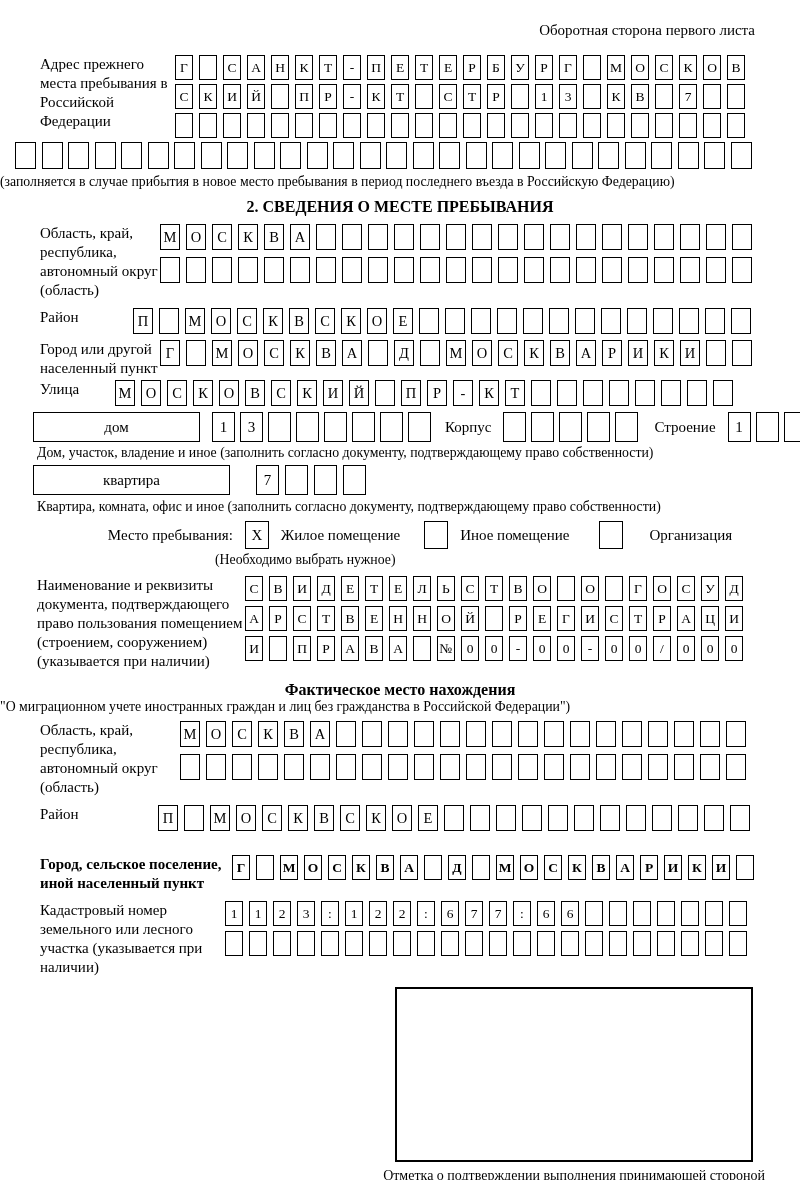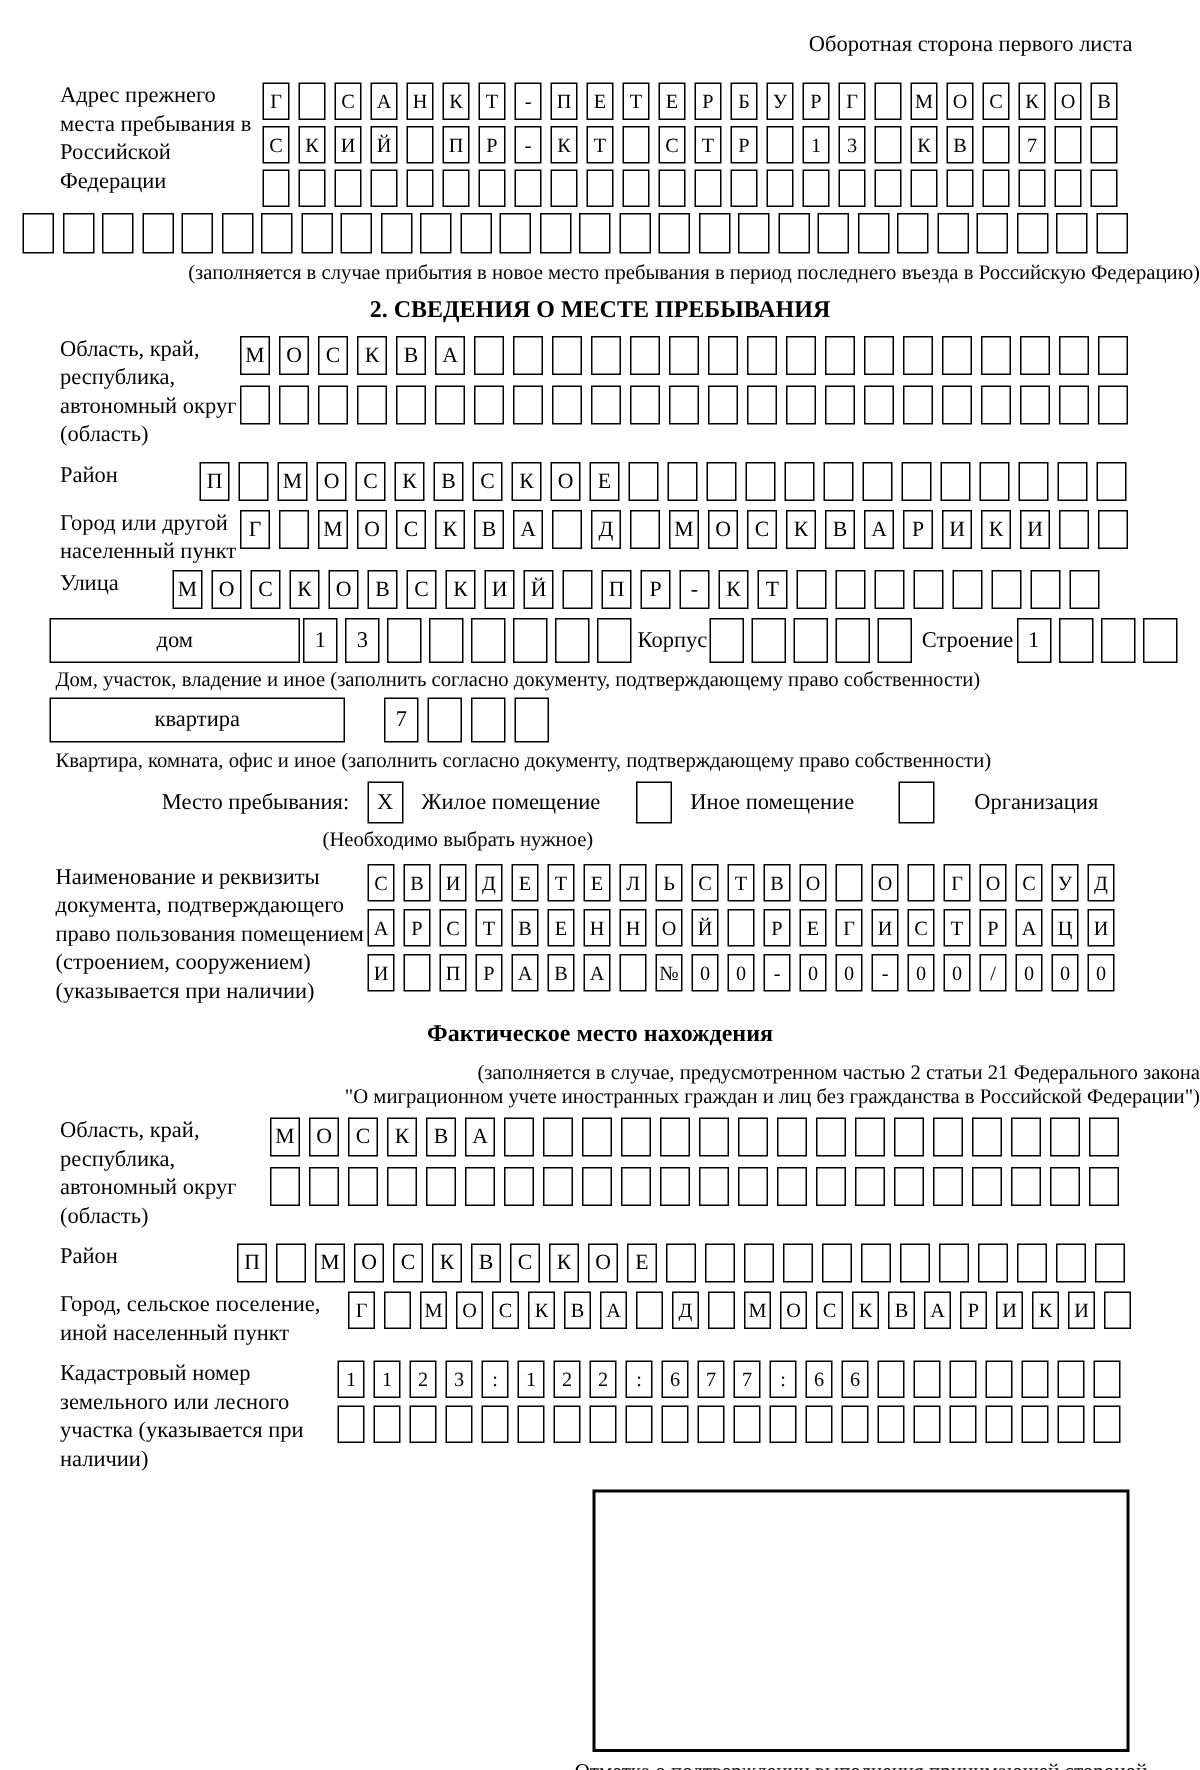--- a/index.html
+++ b/index.html
@@ -18,21 +18,21 @@
     width:20px; height:26px; border:1.6px solid #000; flex:none;
     display:flex; align-items:center; justify-content:center;
     font-size:14.5px; background:#fff;
   }
   .cells-sm { gap:6px; }
   .cells-sm .cell { width:18px; height:25px; font-size:13.5px; }
   .cells-md { gap:5.5px; }
   .cells-md .cell { width:21px; height:27px; }
   .cells-lg { gap:6px; }
   .cells-lg .cell { width:23px; height:30px; font-size:15px; }
-  .note { font-size:13.8px; text-align:right; }
+  .note { font-size:13.8px; text-align:left; }
   .sec-title { font-size:16px; font-weight:bold; text-align:center; }
   .wide-box {
     border:1.8px solid #000; height:30px; display:flex;
     align-items:center; justify-content:center; font-size:15px; flex:none;
   }
   .inline-row { display:flex; align-items:center; }
   .checkbox {
     width:24px; height:28px; border:1.6px solid #000; flex:none;
     display:flex; align-items:center; justify-content:center; font-size:15px;
   }
@@ -301,21 +301,21 @@
         <div class="cell"></div>
         <div class="cell"></div>
         <div class="cell"></div>
         <div class="cell"></div>
         <div class="cell"></div>
         <div class="cell"></div>
         <div class="cell"></div>
       </div>
   </div>
 
-  <div class="inline-row" style="margin:6px 0 0 33px; gap:2px;">
+  <div class="inline-row" style="margin:6px 0 0 33px; gap:12px;">
     <div class="wide-box" style="width:167px;">дом</div>
     <div class="cells cells-lg" style="gap:5px;">
         <div class="cell">1</div>
         <div class="cell">3</div>
         <div class="cell"></div>
         <div class="cell"></div>
         <div class="cell"></div>
         <div class="cell"></div>
         <div class="cell"></div>
         <div class="cell"></div>
@@ -429,21 +429,20 @@
           <div class="cell">0</div>
           <div class="cell">/</div>
           <div class="cell">0</div>
           <div class="cell">0</div>
           <div class="cell">0</div>
         </div>
     </div>
   </div>
 
   <div class="sec-title" style="margin-top:10px;">Фактическое место нахождения</div>
-  <div class="note" style="margin-top:8px;">(заполняется в случае, предусмотренном частью 2 статьи 21 Федерального закона</div>
   <div class="note">"О миграционном учете иностранных граждан и лиц без гражданства в Российской Федерации")</div>
 
   <div class="field" style="margin:6px 0 0 40px;">
     <div class="flabel" style="width:140px;">Область, край, республика, автономный округ (область)</div>
     <div class="rows" style="gap:7px;">
       <div class="cells">
           <div class="cell">М</div>
           <div class="cell">О</div>
           <div class="cell">С</div>
           <div class="cell">К</div>
@@ -515,21 +514,21 @@
         <div class="cell"></div>
         <div class="cell"></div>
         <div class="cell"></div>
         <div class="cell"></div>
         <div class="cell"></div>
         <div class="cell"></div>
         <div class="cell"></div>
       </div>
   </div>
 
-  <div class="field" style="margin:6px 0 0 40px;">
+  <div class="field" style="margin:24px 0 0 40px;font-weight:bold;">
     <div class="flabel" style="width:192px;">Город, сельское поселение, иной населенный пункт</div>
     <div class="cells cells-sm">
         <div class="cell">Г</div>
         <div class="cell"></div>
         <div class="cell">М</div>
         <div class="cell">О</div>
         <div class="cell">С</div>
         <div class="cell">К</div>
         <div class="cell">В</div>
         <div class="cell">А</div>

